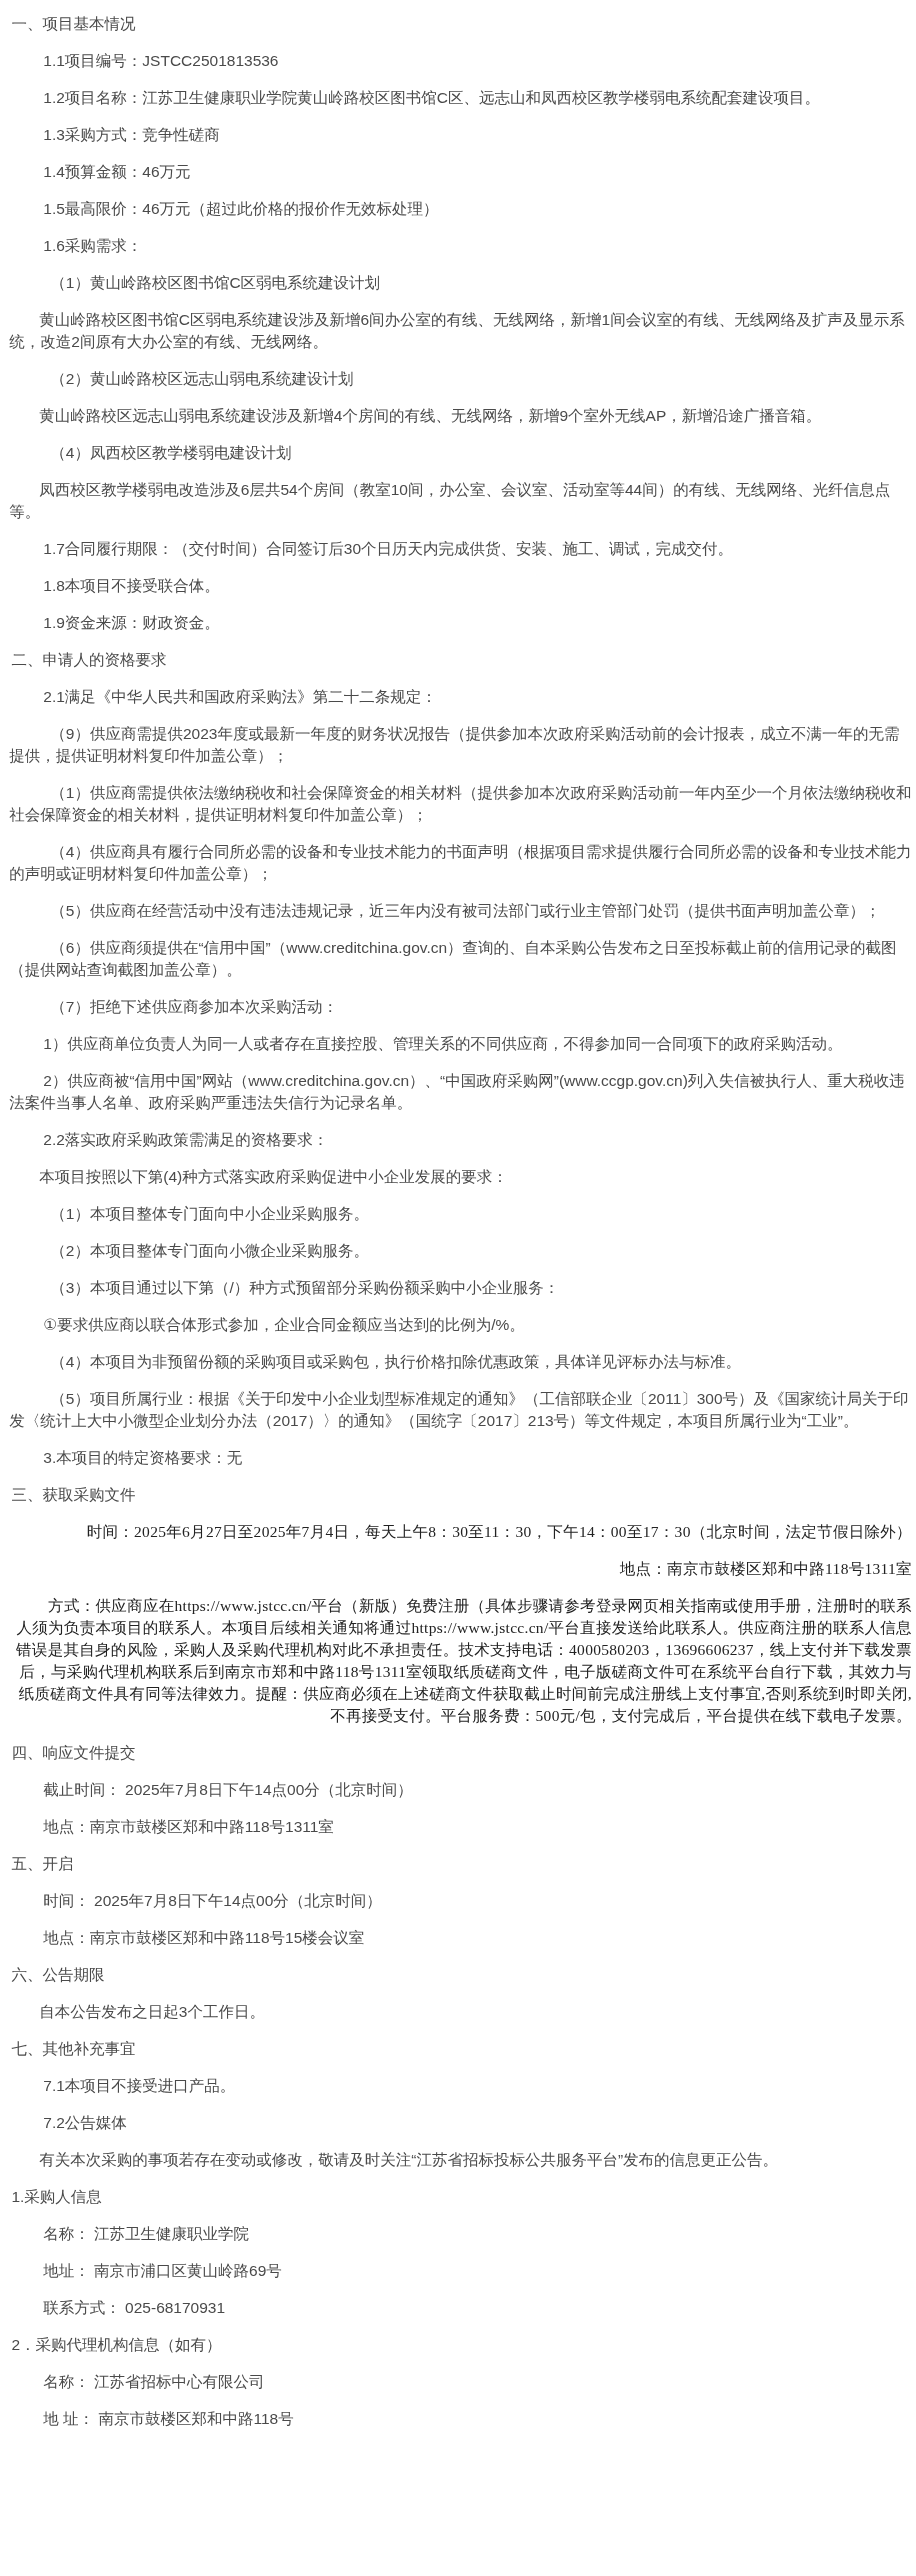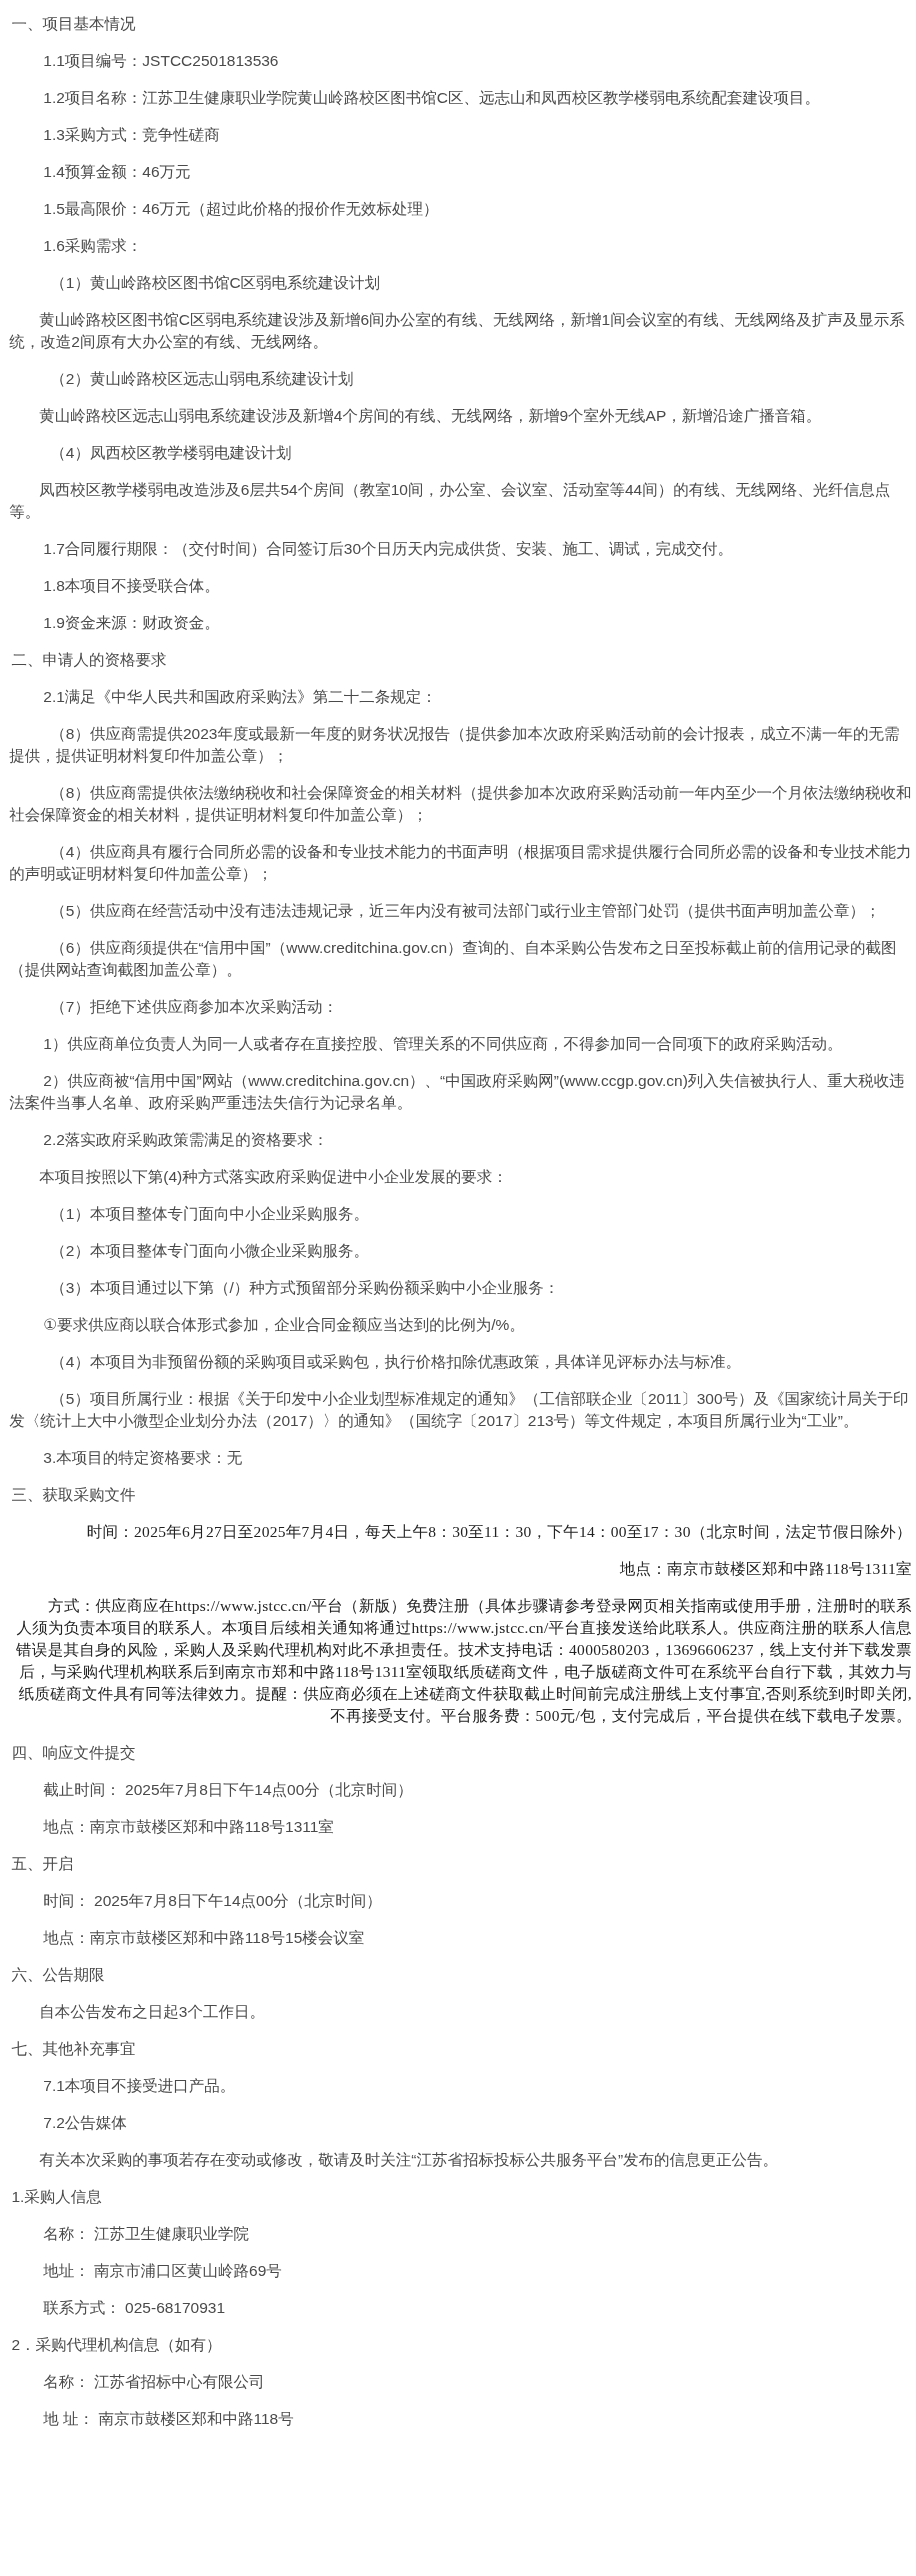--- a/index.html
+++ b/index.html
@@ -44,22 +44,22 @@
     <p class="b"><span>黄山岭路校区图书馆C区弱电系统建设涉及新增6间办公室的有线、无线网络，新增1间会议室的有线、无线网络及扩声及显示系统，改造2间原有大办公室的有线、无线网络。</span></p>
     <p class="n"><span>（2）黄山岭路校区远志山弱电系统建设计划</span></p>
     <p class="b"><span>黄山岭路校区远志山弱电系统建设涉及新增4个房间的有线、无线网络，新增9个室外无线AP，新增沿途广播音箱。</span></p>
     <p class="n"><span>（4）凤西校区教学楼弱电建设计划</span></p>
     <p class="b"><span>凤西校区教学楼弱电改造涉及6层共54个房间（教室10间，办公室、会议室、活动室等44间）的有线、无线网络、光纤信息点等。</span></p>
     <p class="s"><span>1.7合同履行期限：（交付时间）合同签订后30个日历天内完成供货、安装、施工、调试，完成交付。</span></p>
     <p class="s"><span>1.8本项目不接受联合体。</span></p>
     <p class="s"><span>1.9资金来源：财政资金。</span></p>
     <p class="h"><span>二、申请人的资格要求</span></p>
     <p class="s"><span>2.1满足《中华人民共和国政府采购法》第二十二条规定：</span></p>
-    <p class="n"><span>（8）供应商需提供2023年度或最新一年度的财务状况报告（提供参加本次政府采购活动前的会计报表，成立不满一年的无需提供，提供证明材料复印件加盖公章）；</span></p>
-    <p class="n"><span>（8）供应商需提供依法缴纳税收和社会保障资金的相关材料（提供参加本次政府采购活动前一年内至少一个月依法缴纳税收和社会保障资金的相关材料，提供证明材料复印件加盖公章）；</span></p>
+    <p class="n"><span>（9）供应商需提供2023年度或最新一年度的财务状况报告（提供参加本次政府采购活动前的会计报表，成立不满一年的无需提供，提供证明材料复印件加盖公章）；</span></p>
+    <p class="n"><span>（1）供应商需提供依法缴纳税收和社会保障资金的相关材料（提供参加本次政府采购活动前一年内至少一个月依法缴纳税收和社会保障资金的相关材料，提供证明材料复印件加盖公章）；</span></p>
     <p class="n"><span>（4）供应商具有履行合同所必需的设备和专业技术能力的书面声明（根据项目需求提供履行合同所必需的设备和专业技术能力的声明或证明材料复印件加盖公章）；</span></p>
     <p class="n"><span>（5）供应商在经营活动中没有违法违规记录，近三年内没有被司法部门或行业主管部门处罚（提供书面声明加盖公章）；</span></p>
     <p class="n"><span>（6）供应商须提供在“信用中国”（www.creditchina.gov.cn）查询的、自本采购公告发布之日至投标截止前的信用记录的截图（提供网站查询截图加盖公章）。</span></p>
     <p class="n"><span>（7）拒绝下述供应商参加本次采购活动：</span></p>
     <p class="s"><span>1）供应商单位负责人为同一人或者存在直接控股、管理关系的不同供应商，不得参加同一合同项下的政府采购活动。</span></p>
     <p class="s"><span>2）供应商被“信用中国”网站（www.creditchina.gov.cn）、“中国政府采购网”(www.ccgp.gov.cn)列入失信被执行人、重大税收违法案件当事人名单、政府采购严重违法失信行为记录名单。</span></p>
     <p class="s"><span>2.2落实政府采购政策需满足的资格要求：</span></p>
     <p class="b"><span>本项目按照以下第(4)种方式落实政府采购促进中小企业发展的要求：</span></p>
     <p class="n"><span>（1）本项目整体专门面向中小企业采购服务。</span></p>
     <p class="n"><span>（2）本项目整体专门面向小微企业采购服务。</span></p>

